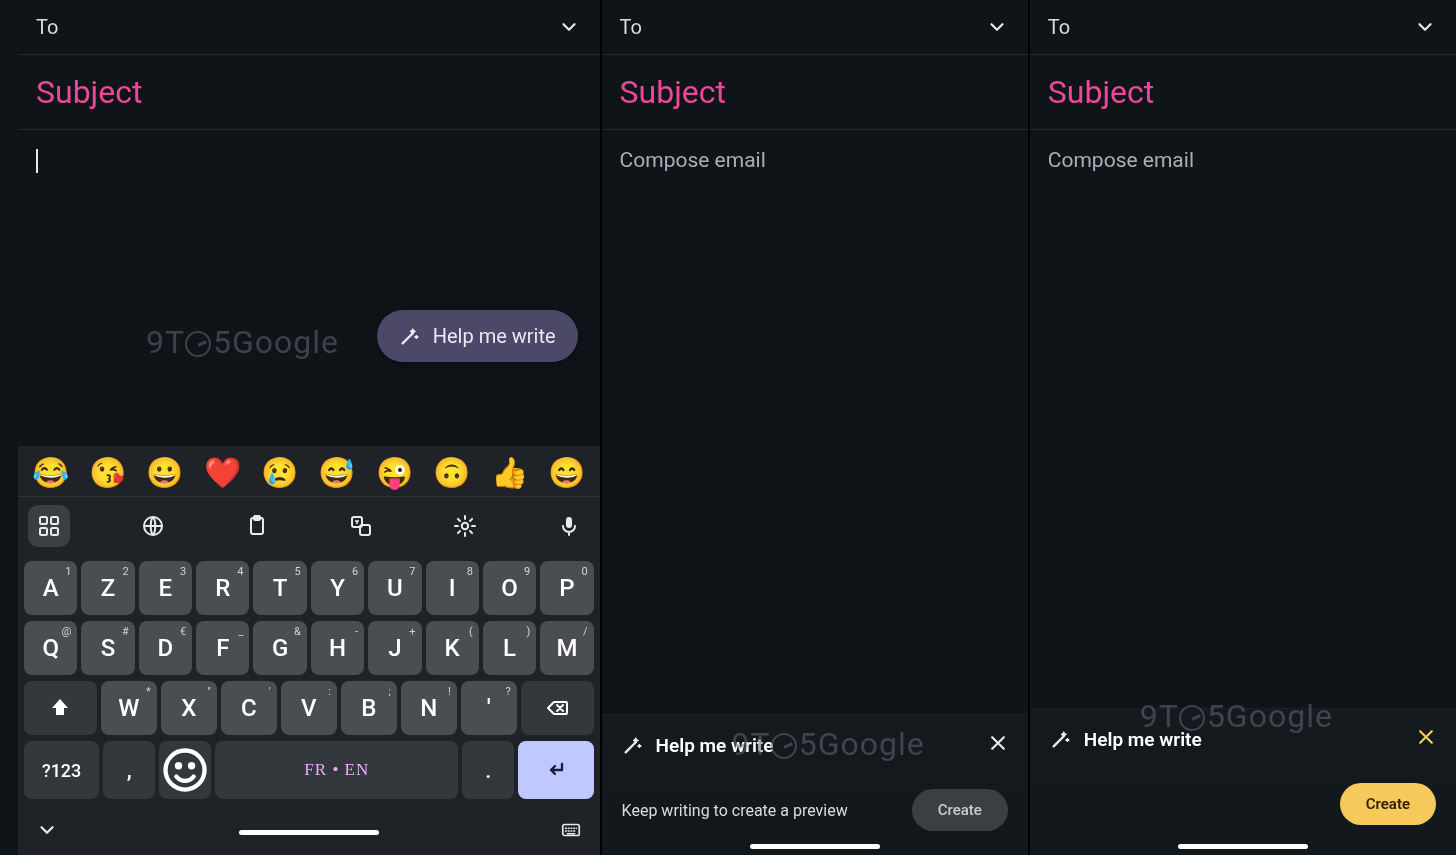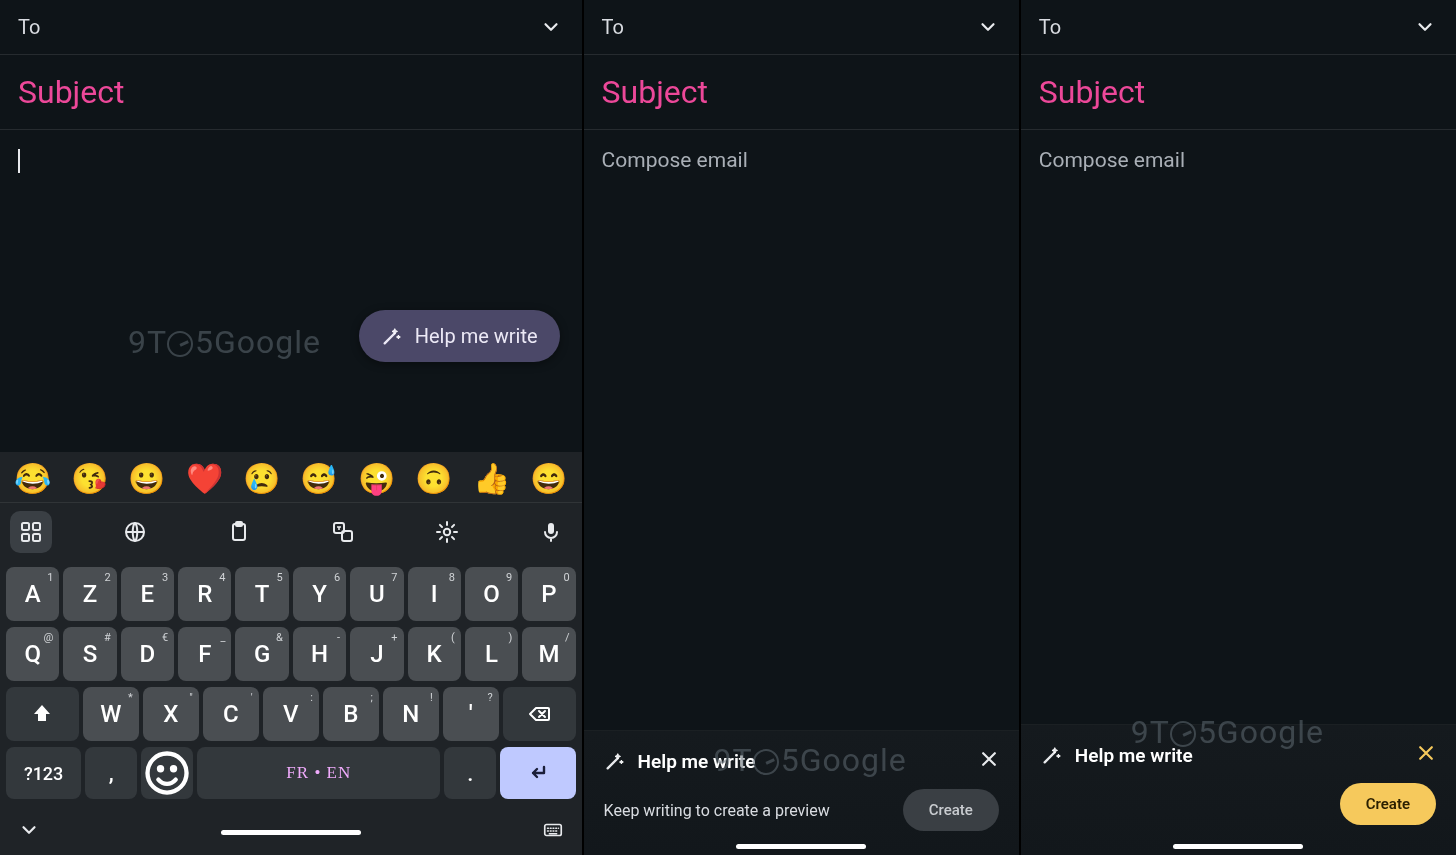--- a/index.html
+++ b/index.html
@@ -1,17 +1,17 @@
 <!DOCTYPE html>
 <html><head>
 <meta charset="utf-8">
 <style>
   * { box-sizing: border-box; margin: 0; padding: 0; }
   html, body { width: 1456px; height: 855px; background: #0e1418; font-family: -apple-system, Roboto, "Segoe UI", Arial, sans-serif; color: #e8eaed; overflow: hidden; }
-  .stage { display: flex; width: 100%; height: 100%; }
+  .stage { display: flex; width: 100%; height: 100%; padding-left: 18px; }
   .panel { flex: 1 1 0; position: relative; display: flex; flex-direction: column; border-right: 2px solid #000; }
   .panel:last-child { border-right: none; }
 
   
   .row-to { display: flex; align-items: center; justify-content: space-between; padding: 14px 18px 14px 18px; border-bottom: 1px solid rgba(255,255,255,0.10); font-size: 20px; color: #d9dce1; }
   .row-subject { padding: 18px 18px 18px 18px; border-bottom: 1px solid rgba(255,255,255,0.10); font-size: 32px; color: #ec4899; }
   .row-body { padding: 18px 18px; font-size: 21px; color: #a9afb6; flex: 1 1 auto; position: relative; }
   .cursor { display:inline-block; width:2px; height:24px; background:#e8eaed; vertical-align:middle; }
 
   .chev { width: 26px; height: 26px; display:flex; align-items:center; justify-content:center; color:#e8eaed; }
@@ -36,41 +36,41 @@
   .tb-btn.framed { background:#3a3f44; }
   .tb-btn svg { width:24px; height:24px; }
   .key-rows { padding:4px 6px 6px 6px; }
   .krow { display:flex; gap:4px; margin-bottom:6px; }
   .key { position:relative; flex:1; height:54px; background:#4a4e52; border-radius:8px; display:flex; align-items:center; justify-content:center; font-size:24px; color:#fff; font-weight:500; }
   .key .sup { position:absolute; top:4px; right:6px; font-size:11px; color:#d0d3d6; font-weight:400; }
   .key.fn { background:#33383c; }
   .key.shift svg, .key.del svg { width:24px; height:24px; }
   .key.enter { background:#bfc9ff; color:#1b1f3a; }
   .key.enter svg { width:24px; height:24px; stroke:#1b1f3a; fill:none; }
-  .krow.bottom .key { height:52px; }
+  .krow.bottom .key { height:58px; }
   .space { flex:4.2; font-size:17px; letter-spacing:1px; color:#f0abfc;font-family:Liberation Serif, serif; }
   .sym { flex:1.3; font-size:18px; }
   .punct { flex:.9; font-size:22px; }
   .emoji-key { flex:.9; font-size:22px; }
   .nav-bar { display:flex; align-items:center; justify-content:space-between; padding:8px 18px 10px 18px; }
   .nav-bar .handle { width:140px; height:5px; background:#fff; border-radius:3px; }
   .nav-bar .chev-down svg, .nav-bar .kbd-icon svg { width:22px; height:22px; color:#e8eaed; }
 
   
   .sheet { position:absolute; bottom:0; left:0; right:0; padding:18px 20px 24px 20px; background:linear-gradient(#151a1e,#12171b); border-top:1px solid rgba(255,255,255,.04); }
   .sheet-hdr { display:flex; align-items:center; justify-content:space-between; margin-bottom:14px; }
   .sheet-hdr .left { display:flex; align-items:center; gap:12px; }
   .sheet-hdr .title { font-size:19px; font-weight:600; color:#fff; }
   .close-x svg { width:20px; height:20px; }
   .close-x.yellow svg { stroke:#f6c95c; }
   .close-x.white svg { stroke:#e8eaed; }
   .prompt-box { border:2px solid #e8b84e; border-radius:10px; padding:16px 18px; font-size:20px; min-height:60px; }
   .prompt-box.placeholder { color:#9aa0a6; }
   .prompt-box.filled { color:#fff; line-height:1.45; }
-  .sheet-ftr { display:flex; align-items:center; justify-content:space-between; margin-top:16px; }
+  .sheet-ftr { display:flex; align-items:center; justify-content:space-between; margin-top:32px; }
   .hint { font-size:16px; color:#d9dce1; }
   .btn-create { padding:12px 26px; border-radius:26px; font-size:15px; font-weight:500; }
   .btn-create.disabled { background:#3a3f44; color:#c9ccd0; }
   .btn-create.enabled { background:#f6c95c; color:#2a1f00; font-weight:600; }
   .handle-center { position:absolute; bottom:6px; left:50%; transform:translateX(-50%); width:130px; height:5px; background:#fff; border-radius:3px; }
   .cursor-inline { display:inline-block; width:2px; height:22px; background:#f6c95c; vertical-align:-4px; margin-left:1px; }
 </style>
 </head>
 <body>
 

